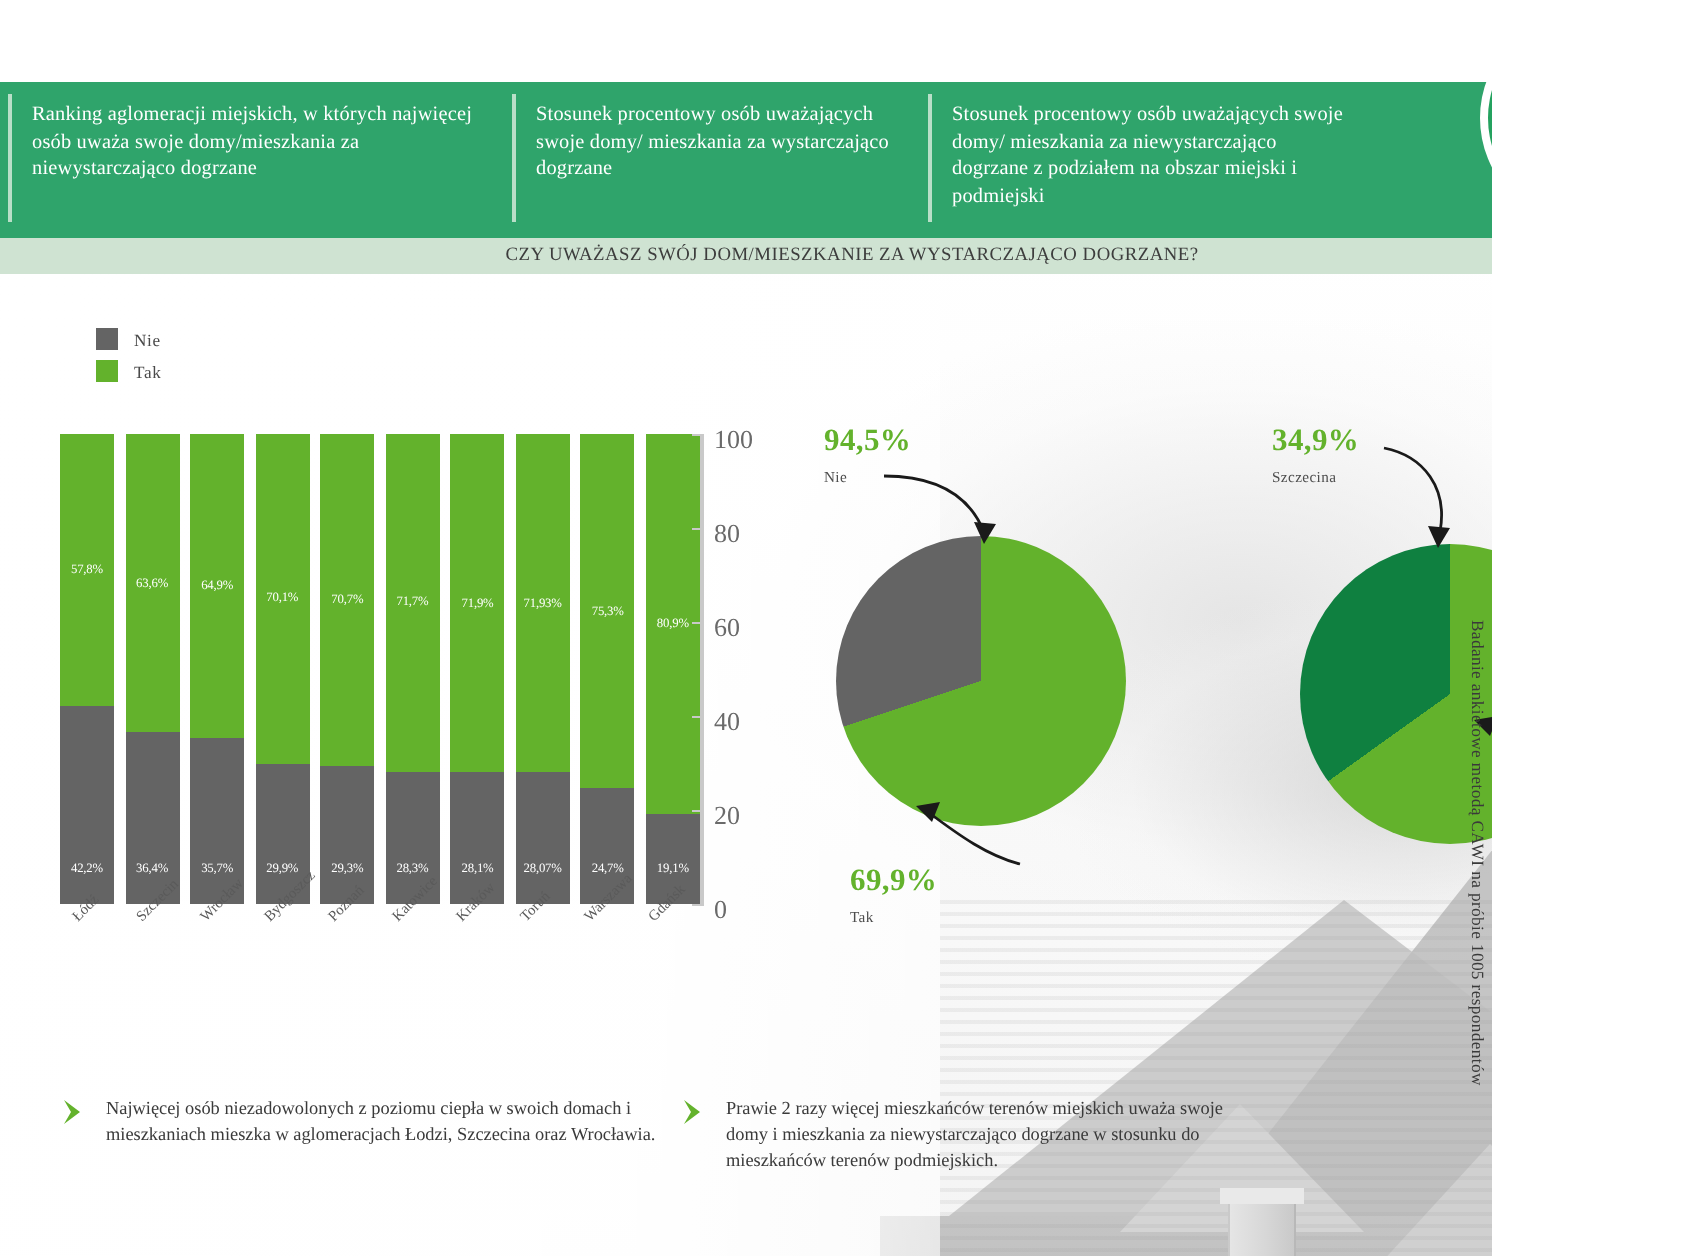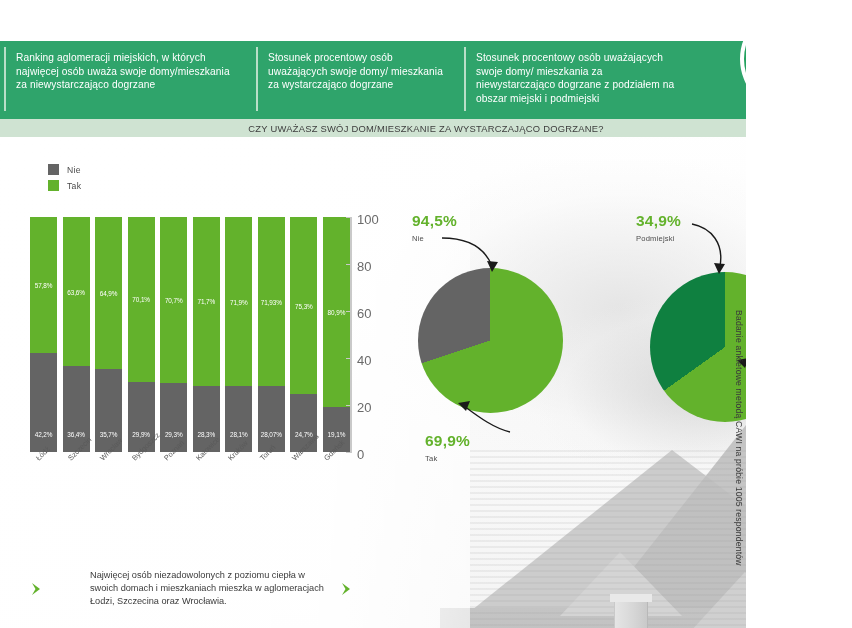--- a/index.html
+++ b/index.html
@@ -11,20 +11,21 @@
     font-family: "Liberation Sans", sans-serif;
     background: #ffffff;
   }
 
   #infographic {
     position: relative;
     width: 746px;
     height: 628px;
     background: #ffffff;
     overflow: hidden;
+    font-family: Liberation Serif, serif;
   }
 
   
   .bg-photo {
     position: absolute;
     left: 0; top: 120px;
     width: 852px; height: 508px;
     overflow: hidden;
     z-index: 0;
   }
@@ -349,23 +350,22 @@
   .notes {
     position: absolute;
     left: 0; top: 540px;
     width: 852px; height: 88px;
     z-index: 6;
     display: flex;
   }
   .note {
     position: relative;
     display: flex;
-    align-items: center;
+    align-items: flex-start;
     padding-top: 8px;
-    gap: 37px;
   }
   .note-1 { width: 330px; padding-left: 30px; }
   .note-2 { width: 225px; padding-left: 10px; }
   .note-3 { width: 290px; padding-left: 10px; }
   .note-arrow {
     flex: 0 0 auto;
     margin-right: 9px;
     margin-top: 1px;
   }
   .note-text {
@@ -599,21 +599,21 @@
       <path d="M58 44 C42 40 28 30 12 18" stroke="#1a1a1a" stroke-width="1.4" fill="none"></path>
       <path d="M6 15 L18 13 L14 23 Z" fill="#1a1a1a"></path>
     </svg>
   </div>
 
   <div class="pie-block">
     <div class="pie pie-2"></div>
 
     <div class="pie-cap cap-p2-top">
       <span>34,9%</span>
-      <small>Podmiejski</small>
+      <small>Szczecina</small>
     </div>
     <svg class="arrow-svg" style="left:690px;top:222px;width:48px;height:60px" viewBox="0 0 48 60">
       <path d="M2 2 C22 6 34 22 30 44" stroke="#1a1a1a" stroke-width="1.4" fill="none"></path>
       <path d="M29 52 L24 41 L35 42 Z" fill="#1a1a1a"></path>
     </svg>
 
     <div class="pie-cap cap-p2-bot">
       <span>65,1%</span>
       <small>Prawie</small>
     </div>
@@ -627,18 +627,19 @@
     <div class="note note-1">
       <svg class="note-arrow" width="14" height="14" viewBox="0 0 14 14">
         <path d="M2 1 L10 7 L2 13 L5.5 7 Z" fill="#63b22c"></path>
       </svg>
       <div class="note-text">Najwięcej osób niezadowolonych z poziomu ciepła w swoich domach i mieszkaniach mieszka w aglomeracjach Łodzi, Szczecina oraz Wrocławia.</div>
     </div>
     <div class="note note-3">
       <svg class="note-arrow" width="14" height="14" viewBox="0 0 14 14">
         <path d="M2 1 L10 7 L2 13 L5.5 7 Z" fill="#63b22c"></path>
       </svg>
+      <div class="note-text">Prawie 2 razy więcej mieszkańców terenów miejskich uważa swoje domy i mieszkania za niewystarczająco dogrzane w stosunku do mieszkańców terenów podmiejskich.</div>
     </div>
   </div>
 
   <div class="credit">Badanie ankietowe metodą CAWI na próbie 1005 respondentów</div>
 
 </div>
 
 </body></html>

